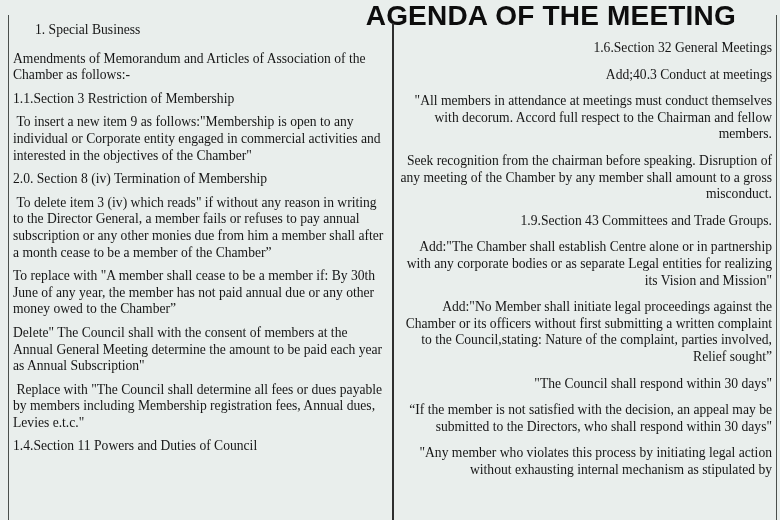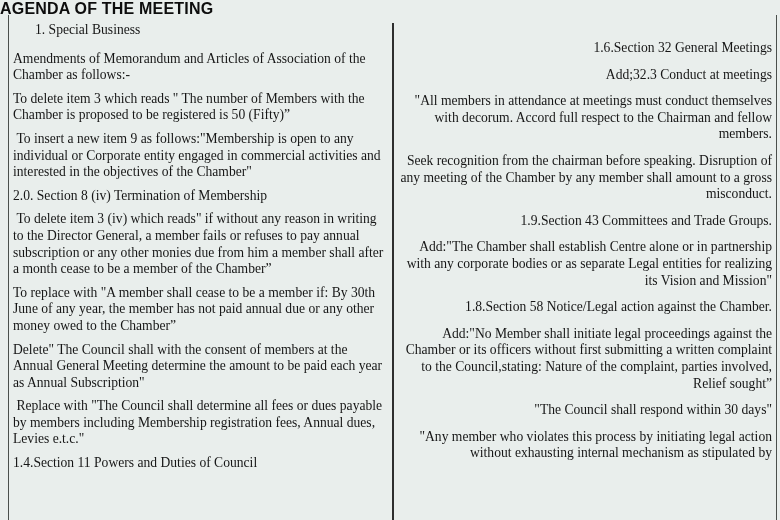--- a/index.html
+++ b/index.html
@@ -13,24 +13,24 @@
     position: relative;
     background: #e9eeec;
     color: #161616;
     font-family: "Liberation Serif", serif;
   }
   .title {
     position: absolute;
     top: 0px;
     left: 0px;
     width: 736px;
-    text-align: left;
+    text-align: right;
     font-family: "Liberation Sans", sans-serif;
     font-weight: bold;
-    font-size: 16px;
+    font-size: 28px;
     letter-spacing: 0.2px;
     color: #0d0d0d;
   }
   .border-left {
     position: absolute;
     left: 8px;
     top: 15px;
     width: 1px;
     height: 505px;
     background: #4a4f4c;
@@ -86,33 +86,33 @@
 
 <div class="title">AGENDA OF THE MEETING</div>
 
 <div class="border-left"></div>
 <div class="border-right"></div>
 <div class="divider"></div>
 
 <div class="col col-left" id="col-left">
     <p class="para indent tight">1. Special Business</p>
     <p class="para">Amendments of Memorandum and Articles of Association of the Chamber as follows:-</p>
-    <p class="para">To delete item 3 which reads " The number of Members with the Chamber is proposed to be registered is 50 (Fifty)”</p>
+    <p class="para">1.1.Section 3 Restriction of Membership</p>
     <p class="para"> To insert a new item 9 as follows:"Membership is open to any individual or Corporate entity engaged in commercial activities and interested in the objectives of the Chamber"</p>
     <p class="para">2.0. Section 8 (iv) Termination of Membership</p>
     <p class="para"> To delete item 3 (iv) which reads" if without any reason in writing to the Director General, a member fails or refuses to pay annual subscription or any other monies due from him a member shall after a month cease to be a member of the Chamber”</p>
     <p class="para">To replace with "A member shall cease to be a member if: By 30th June of any year, the member has not paid annual due or any other money owed to the Chamber”</p>
     <p class="para">Delete" The Council shall with the consent of members at the Annual General Meeting determine the amount to be paid each year as Annual Subscription"</p>
     <p class="para"> Replace with "The Council shall determine all fees or dues payable by members including Membership registration fees, Annual dues, Levies e.t.c."</p>
     <p class="para">1.4.Section 11 Powers and Duties of Council</p>
   </div>
 <div class="col col-right" id="col-right">
     <p class="para">1.6.Section 32 General Meetings</p>
-    <p class="para">Add;32.3 Conduct at meetings</p>
+    <p class="para">Add;40.3 Conduct at meetings</p>
     <p class="para">"All members in attendance at meetings must conduct themselves with decorum. Accord full respect to the Chairman and fellow members.</p>
     <p class="para">Seek recognition from the chairman before speaking. Disruption of any meeting of the Chamber by any member shall amount to a gross misconduct.</p>
     <p class="para">1.9.Section 43 Committees and Trade Groups.</p>
     <p class="para">Add:"The Chamber shall establish Centre alone or in partnership with any corporate bodies or as separate Legal entities for realizing its Vision and Mission"</p>
-    <p class="para">1.8.Section 58 Notice/Legal action against the Chamber.</p>
     <p class="para">Add:"No Member shall initiate legal proceedings against the Chamber or its officers without first submitting a written complaint to the Council,stating: Nature of the complaint, parties involved, Relief sought”</p>
     <p class="para">"The Council shall respond within 30 days"</p>
+    <p class="para">“If the member is not satisfied with the decision, an appeal may be submitted to the Directors, who shall respond within 30 days"</p>
     <p class="para">"Any member who violates this process by initiating legal action without exhausting internal mechanism as stipulated by</p>
   </div>
 
 </body></html>

